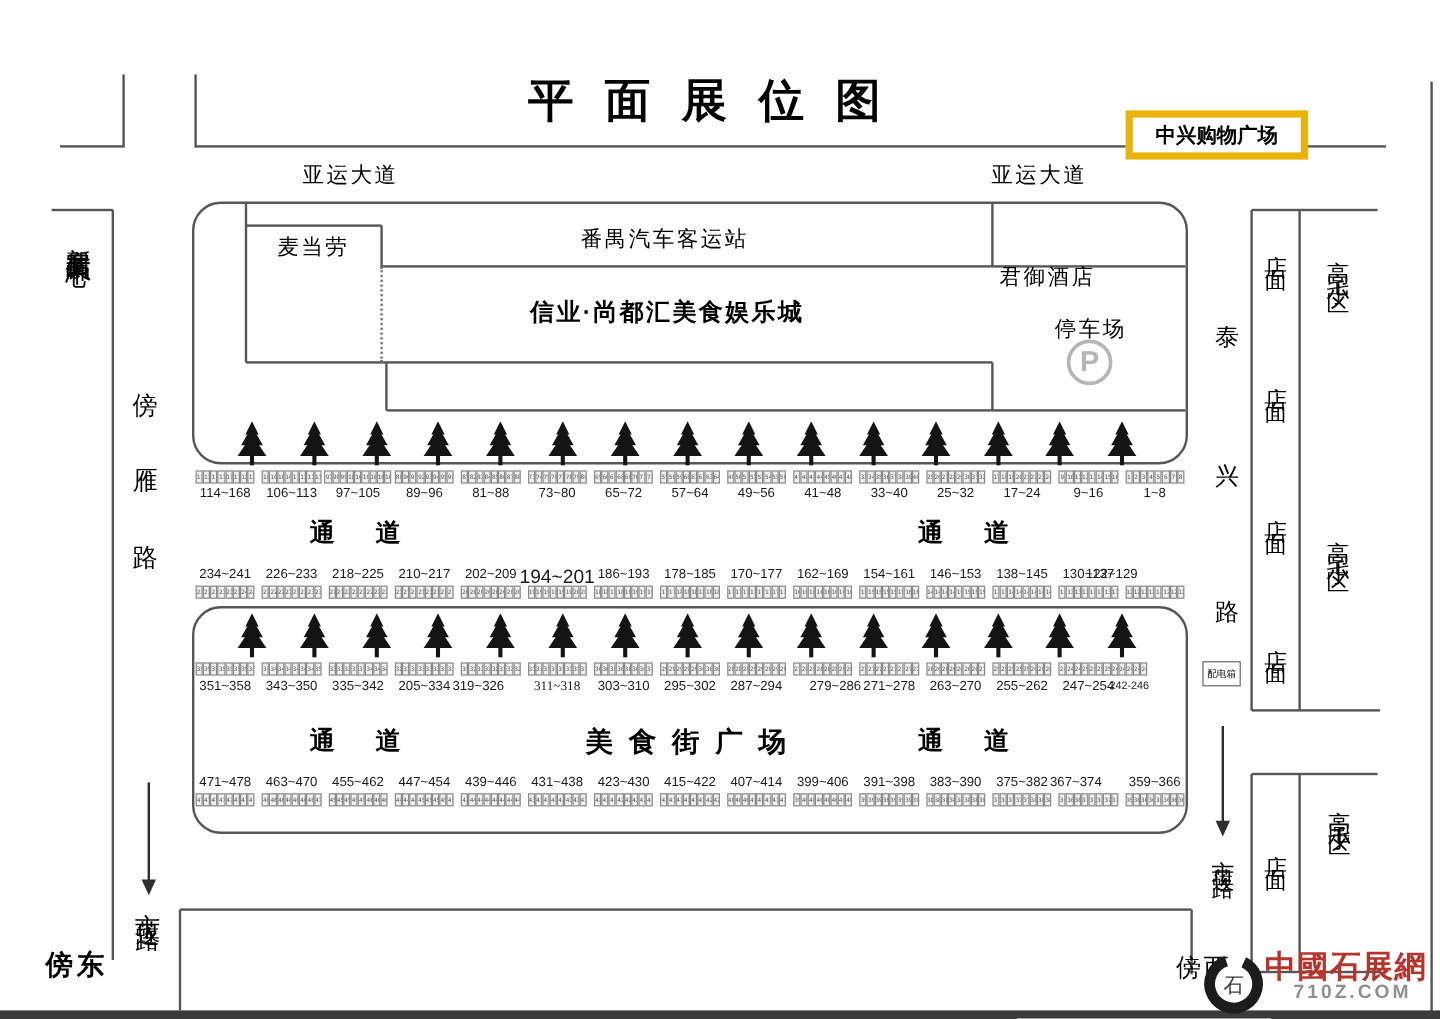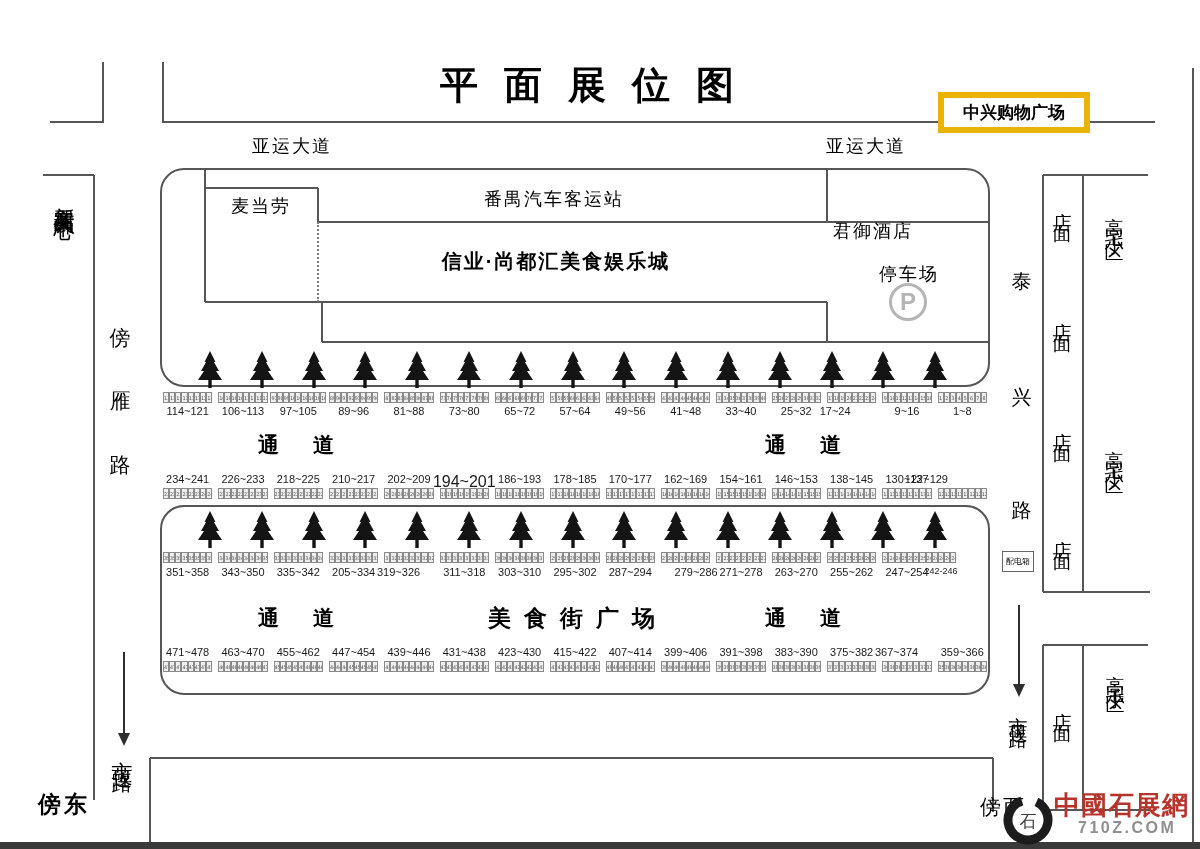--- a/index.html
+++ b/index.html
@@ -248,21 +248,21 @@
       <div style="position: absolute; left: 162.9px; top: 392px; width: 49.6px; height: 11px; display: flex;">
         <span class="cell">114</span>
         <span class="cell">115</span>
         <span class="cell">116</span>
         <span class="cell">117</span>
         <span class="cell">118</span>
         <span class="cell">119</span>
         <span class="cell">120</span>
         <span class="cell">121</span>
       </div>
-      <div style="position: absolute; left: 155.7px; top: 405px; width: 64px; text-align: center; font-size: 11px; color: rgb(26, 26, 26);">114~121</div>
+      <div style="position: absolute; left: 155.7px; top: 405px; width: 64px; text-align: center; font-size: 11px; color: rgb(26, 26, 26);">114~168</div>
       <div style="position: absolute; left: 218.2px; top: 392px; width: 49.6px; height: 11px; display: flex;">
         <span class="cell">106</span>
         <span class="cell">107</span>
         <span class="cell">108</span>
         <span class="cell">109</span>
         <span class="cell">110</span>
         <span class="cell">111</span>
         <span class="cell">112</span>
         <span class="cell">113</span>
       </div>
@@ -381,21 +381,21 @@
       <div style="position: absolute; left: 826.9px; top: 392px; width: 49.6px; height: 11px; display: flex;">
         <span class="cell">17</span>
         <span class="cell">18</span>
         <span class="cell">19</span>
         <span class="cell">20</span>
         <span class="cell">21</span>
         <span class="cell">22</span>
         <span class="cell">23</span>
         <span class="cell">24</span>
       </div>
-      <div style="position: absolute; left: 819.7px; top: 405px; width: 64px; font-size: 11px; color: rgb(26, 26, 26);">17~24</div>
+      <div style="position: absolute; left: 819.7px; top: 405px; width: 64px; text-align: center; font-size: 11px; color: rgb(26, 26, 26);">17~24</div>
       <div style="position: absolute; left: 882.2px; top: 392px; width: 49.6px; height: 11px; display: flex;">
         <span class="cell">9</span>
         <span class="cell">10</span>
         <span class="cell">11</span>
         <span class="cell">12</span>
         <span class="cell">13</span>
         <span class="cell">14</span>
         <span class="cell">15</span>
         <span class="cell">16</span>
       </div>
@@ -634,21 +634,21 @@
       <div style="position: absolute; left: 439.5px; top: 552px; width: 49.6px; height: 11px; display: flex;">
         <span class="cell">311</span>
         <span class="cell">312</span>
         <span class="cell">313</span>
         <span class="cell">314</span>
         <span class="cell">315</span>
         <span class="cell">316</span>
         <span class="cell">317</span>
         <span class="cell">318</span>
       </div>
-      <div style="position: absolute; left: 432.3px; top: 566px; width: 64px; text-align: center; font-size: 11px; color: rgb(26, 26, 26);">311~318</div>
+      <div style="position: absolute; left: 432.3px; top: 566px; width: 64px; text-align: center; font-size: 11px; color: rgb(26, 26, 26); font-family: Liberation Serif, serif;">311~318</div>
       <div style="position: absolute; left: 494.9px; top: 552px; width: 49.6px; height: 11px; display: flex;">
         <span class="cell">303</span>
         <span class="cell">304</span>
         <span class="cell">305</span>
         <span class="cell">306</span>
         <span class="cell">307</span>
         <span class="cell">308</span>
         <span class="cell">309</span>
         <span class="cell">310</span>
       </div>

